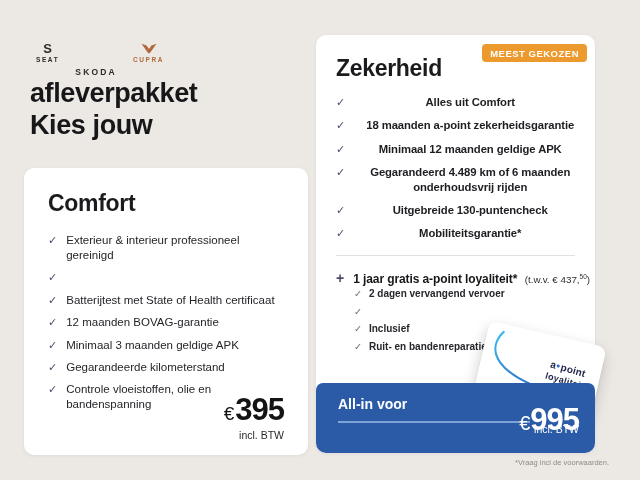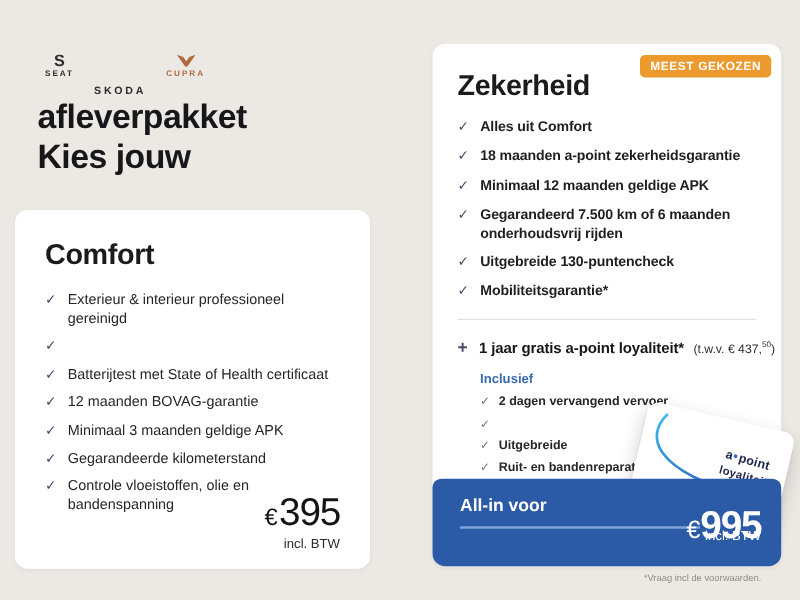--- a/index.html
+++ b/index.html
@@ -27,47 +27,47 @@
     position:absolute; left:30px; top:77px;
     font-size:27px; font-weight:600; letter-spacing:-0.4px;
     line-height:1.2; color:#17171A;
   }
 
   
   .card {
     position:absolute; background:#FFFFFF; border-radius:10px;
     box-shadow:0 1px 4px rgba(40,40,40,0.06);
   }
-  .card-comfort { left:12px; top:168px; width:284px; height:287px; }
-  .card-zekerheid { left:346px; top:35px; width:279px; height:418px; }
+  .card-comfort { left:24px; top:168px; width:284px; height:287px; }
+  .card-zekerheid { left:316px; top:35px; width:279px; height:418px; }
 
   .card-title { font-size:23px; font-weight:700; color:#1B1B1E; letter-spacing:-0.3px; }
   .card-comfort .card-title { margin:22px 0 16px 24px; }
   .card-zekerheid .card-title { margin:20px 0 13px 20px; }
 
   .feature-row { display:flex; gap:9px; margin-bottom:7px; line-height:1.32; }
   .card-comfort .feature-row { padding-left:24px; }
   .card-comfort .feature-label { font-size:11.5px; color:#25252A; width:220px; }
   .card-zekerheid .feature-row { padding-left:20px; margin-bottom:8px; }
-  .card-zekerheid .feature-label { font-size:11.3px; font-weight:600; color:#1E1E22; width:232px; letter-spacing:-0.1px; }
+  .card-zekerheid .feature-label { font-size:11.3px; font-weight:600; color:#1E1E22; width:232px; letter-spacing:-0.1px;text-align:center; }
   .check { color:#4A4A6C; font-size:11px; line-height:1.4; flex:0 0 auto; }
 
   
   .badge {
     position:absolute; top:9px; right:8px;
     background:#EC9A2E; color:#FFFFFF;
     font-size:9.5px; font-weight:700; letter-spacing:0.5px;
     padding:4px 8px 3px; border-radius:4px;
   }
 
   
   .price-block { position:absolute; right:24px; bottom:14px; text-align:right; }
   .price-line { color:#141416; }
   .price-euro { font-size:19px; font-weight:400; margin-right:1px; }
-  .price-amount { font-size:31px; font-weight:400; letter-spacing:-1px; }
+  .price-amount { font-size:31px; font-weight:700; letter-spacing:-1px; }
   .price-note { font-size:10.5px; color:#2A2A2E; margin-top:1px; }
 
   
   .divider { border-top:1px solid #E4E1DC; margin:13px 20px 13px; }
   .loyalty-row { display:flex; gap:9px; padding-left:20px; align-items:baseline; }
   .plus { color:#4A4A6C; font-size:14px; font-weight:600; line-height:1; }
   .loyalty-title { font-size:12px; font-weight:700; color:#17171B; letter-spacing:-0.1px; }
   .loyalty-value { font-size:9.8px; font-weight:400; color:#2E2E33; margin-left:3px; }
   .loyalty-value sup { font-size:6.5px; }
   .inclusief { margin:10px 0 6px 38px; font-size:10.5px; font-weight:700; color:#3A6BB0; }
@@ -186,53 +186,52 @@
     <div class="feature-row">
       <span class="check">✓</span>
       <span class="feature-label">18 maanden a-point zekerheidsgarantie</span>
     </div>
     <div class="feature-row">
       <span class="check">✓</span>
       <span class="feature-label">Minimaal 12 maanden geldige APK</span>
     </div>
     <div class="feature-row">
       <span class="check">✓</span>
-      <span class="feature-label">Gegarandeerd 7.500 km of 6 maanden onderhoudsvrij rijden</span>
+      <span class="feature-label">Gegarandeerd 4.489 km of 6 maanden onderhoudsvrij rijden</span>
     </div>
     <div class="feature-row">
       <span class="check">✓</span>
       <span class="feature-label">Uitgebreide 130-puntencheck</span>
     </div>
     <div class="feature-row">
       <span class="check">✓</span>
       <span class="feature-label">Mobiliteitsgarantie*</span>
     </div>
 
     <div class="divider"></div>
 
     <div class="loyalty-row">
       <span class="plus">+</span>
       <span>
         <span class="loyalty-title">1 jaar gratis a-point loyaliteit*</span>
         <span class="loyalty-value"><span>(t.w.v. € 437,</span><sup>50</sup><span>)</span></span>
       </span>
     </div>
 
-    <div class="inclusief">Inclusief</div>
 
     <div class="sub-row">
       <span class="check">✓</span>
       <span class="sub-label">2 dagen vervangend vervoer</span>
     </div>
     <div class="sub-row">
       <span class="check">✓</span>
     </div>
     <div class="sub-row">
       <span class="check">✓</span>
-      <span class="sub-label">Uitgebreide</span>
+      <span class="sub-label">Inclusief</span>
     </div>
     <div class="sub-row">
       <span class="check">✓</span>
       <span class="sub-label">Ruit- en bandenreparatie</span>
     </div>
 
     <div class="loyalty-card">
       <svg viewBox="0 0 120 74">
         <defs>
           <linearGradient id="arcGrad" x1="0" y1="0" x2="1" y2="1">

